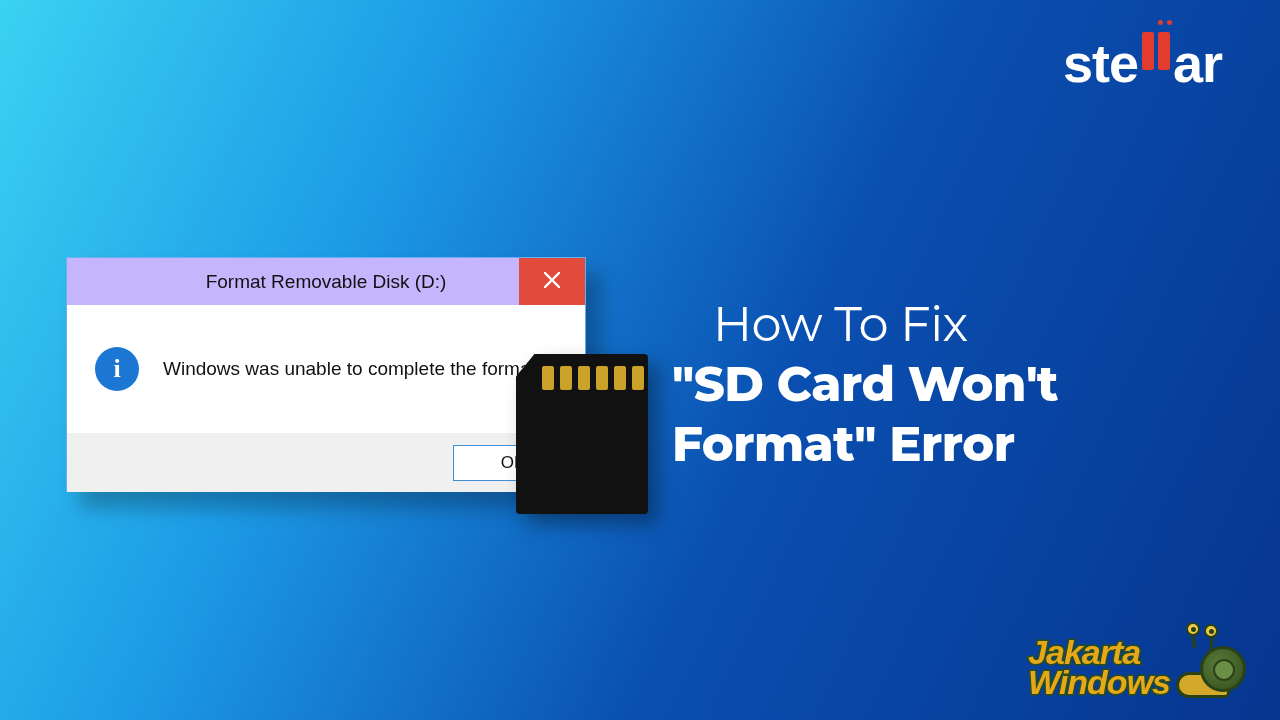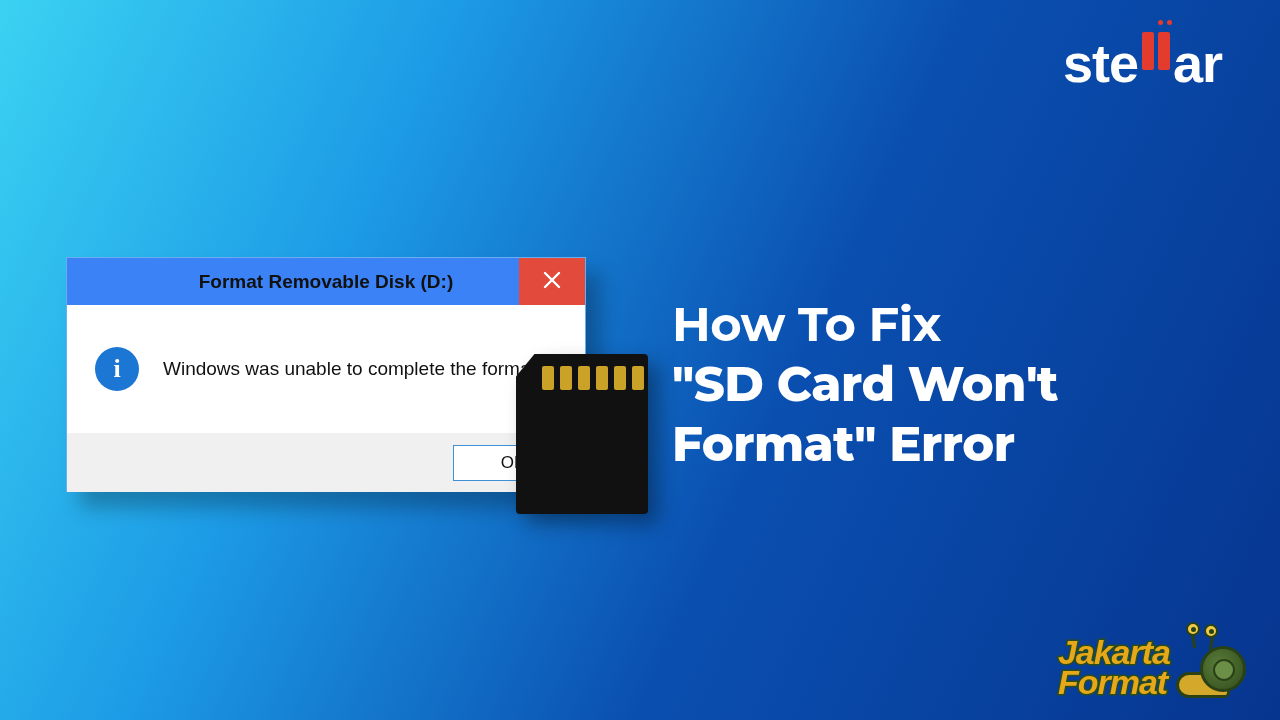--- a/index.html
+++ b/index.html
@@ -23,35 +23,34 @@
   .logo-stellar .bar.b2 { transform: rotate(180deg); }
   .logo-stellar .dots { position: absolute; top: -12px; right: -2px; display: flex; gap: 4px; }
   .logo-stellar .dot { width: 5px; height: 5px; background: #e33b2e; border-radius: 50%; }
   
   .headline {
     position: absolute; left: 672px; top: 294px;
     color: #fff; font-weight: 800; font-size: 48px; line-height: 1.25;
     font-family: "Montserrat","Segoe UI",Arial,sans-serif;
     letter-spacing: -0.5px;
   }
-  .headline .l1 { font-weight: 700; }
+  .headline .l1 { font-weight: 400; margin-left: 41px; }
   .headline .l2, .headline .l3 { font-weight: 800; }
   
   .dialog {
     position: absolute; left: 66px; top: 257px;
     width: 520px; height: 235px;
     background: #fff;
     border: 1px solid #6aaef2;
     box-shadow: 14px 16px 18px rgba(0,0,0,0.25);
   }
   .titlebar {
-    height: 47px; background: #3b82f6;
+    height: 47px; background: #c4b5fd;
     display: flex; align-items: center; justify-content: center;
     position: relative;
-    font-weight: bold;
   }
   .titlebar-text { color: #111; font-size: 19px; }
   .close-btn {
     position: absolute; right: 0; top: 0;
     width: 66px; height: 47px; background: #e24a3b;
     display: flex; align-items: center; justify-content: center;
     color: #fff; font-size: 22px; cursor: pointer;
   }
   .close-btn svg { width: 18px; height: 18px; }
   .dialog-body {
@@ -195,21 +194,21 @@
 
   <div class="headline">
     <div class="l1">How To Fix</div>
     <div class="l2">"SD Card Won't</div>
     <div class="l3">Format" Error</div>
   </div>
 
   <div class="jakarta">
     <div class="jakarta-text">
       <div class="jk-line">Jakarta</div>
-      <div class="jk-line">Format</div>
+      <div class="jk-line">Windows</div>
     </div>
     <div class="snail">
       <div class="stalk s1"></div>
         <div class="stalk s2"></div>
       <div class="eye e1"></div>
         <div class="eye e2"></div>
       <div class="body"></div>
       <div class="shell">
           <div class="shell-inner"></div>
         </div>

